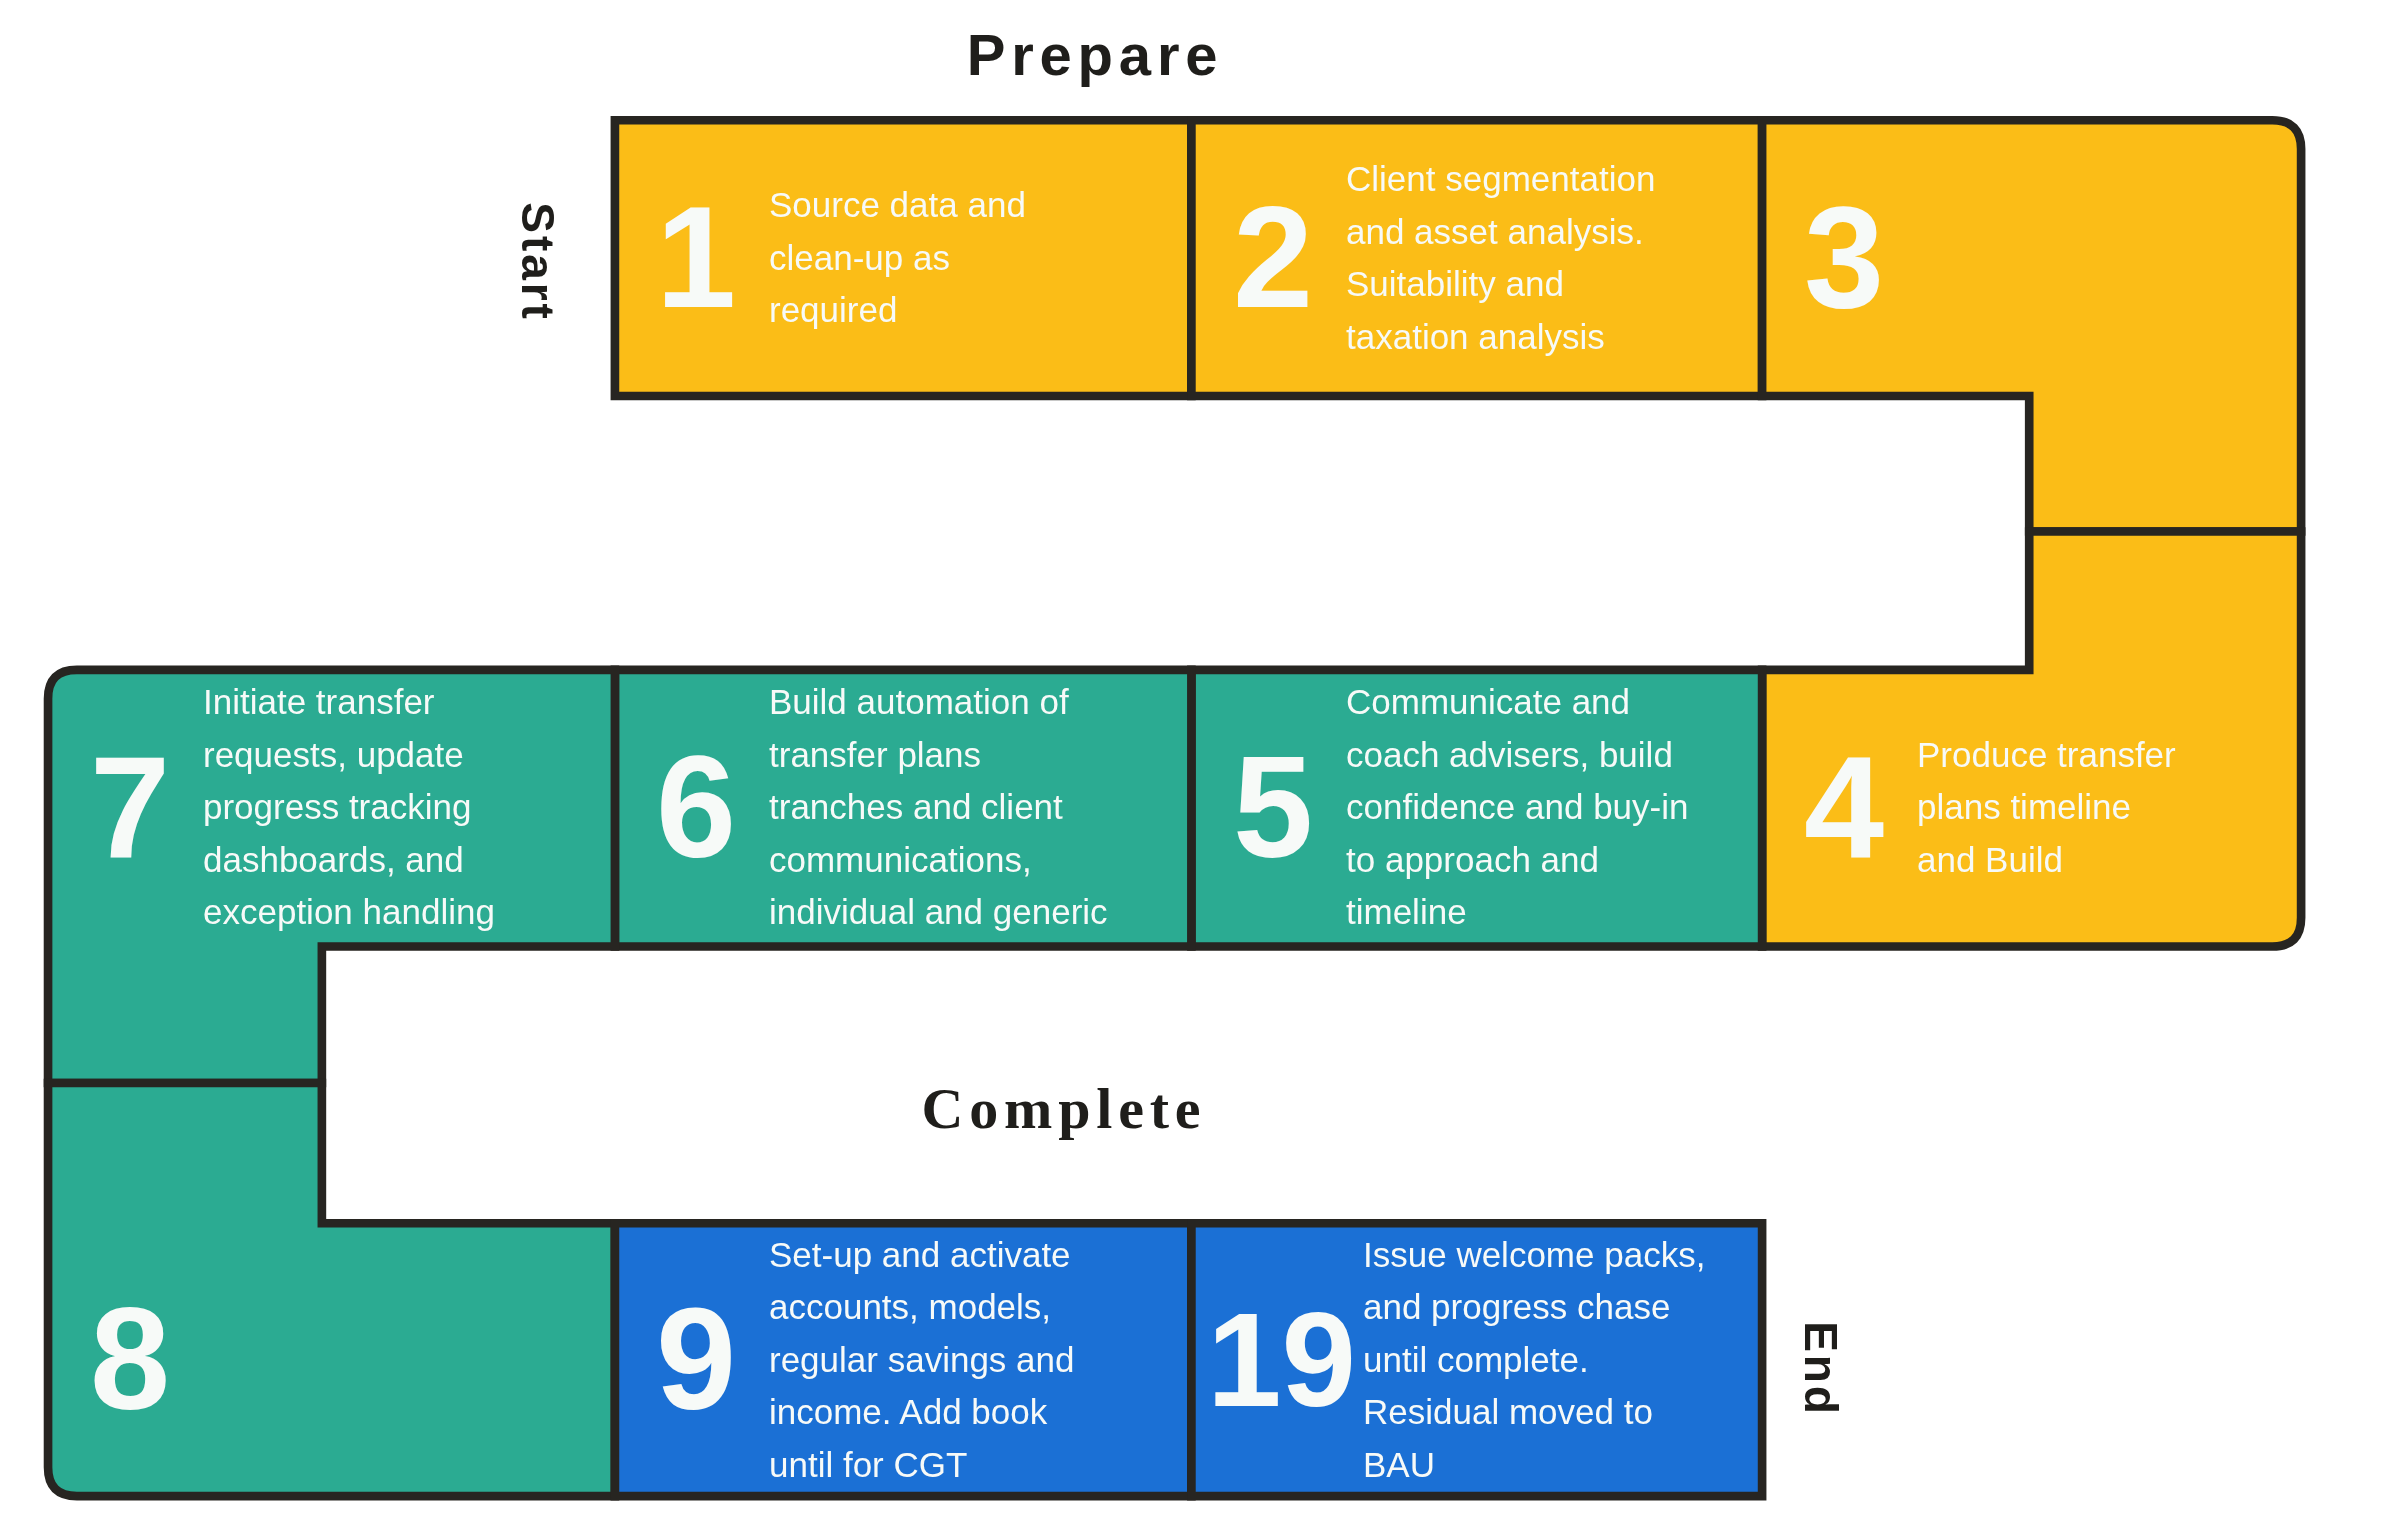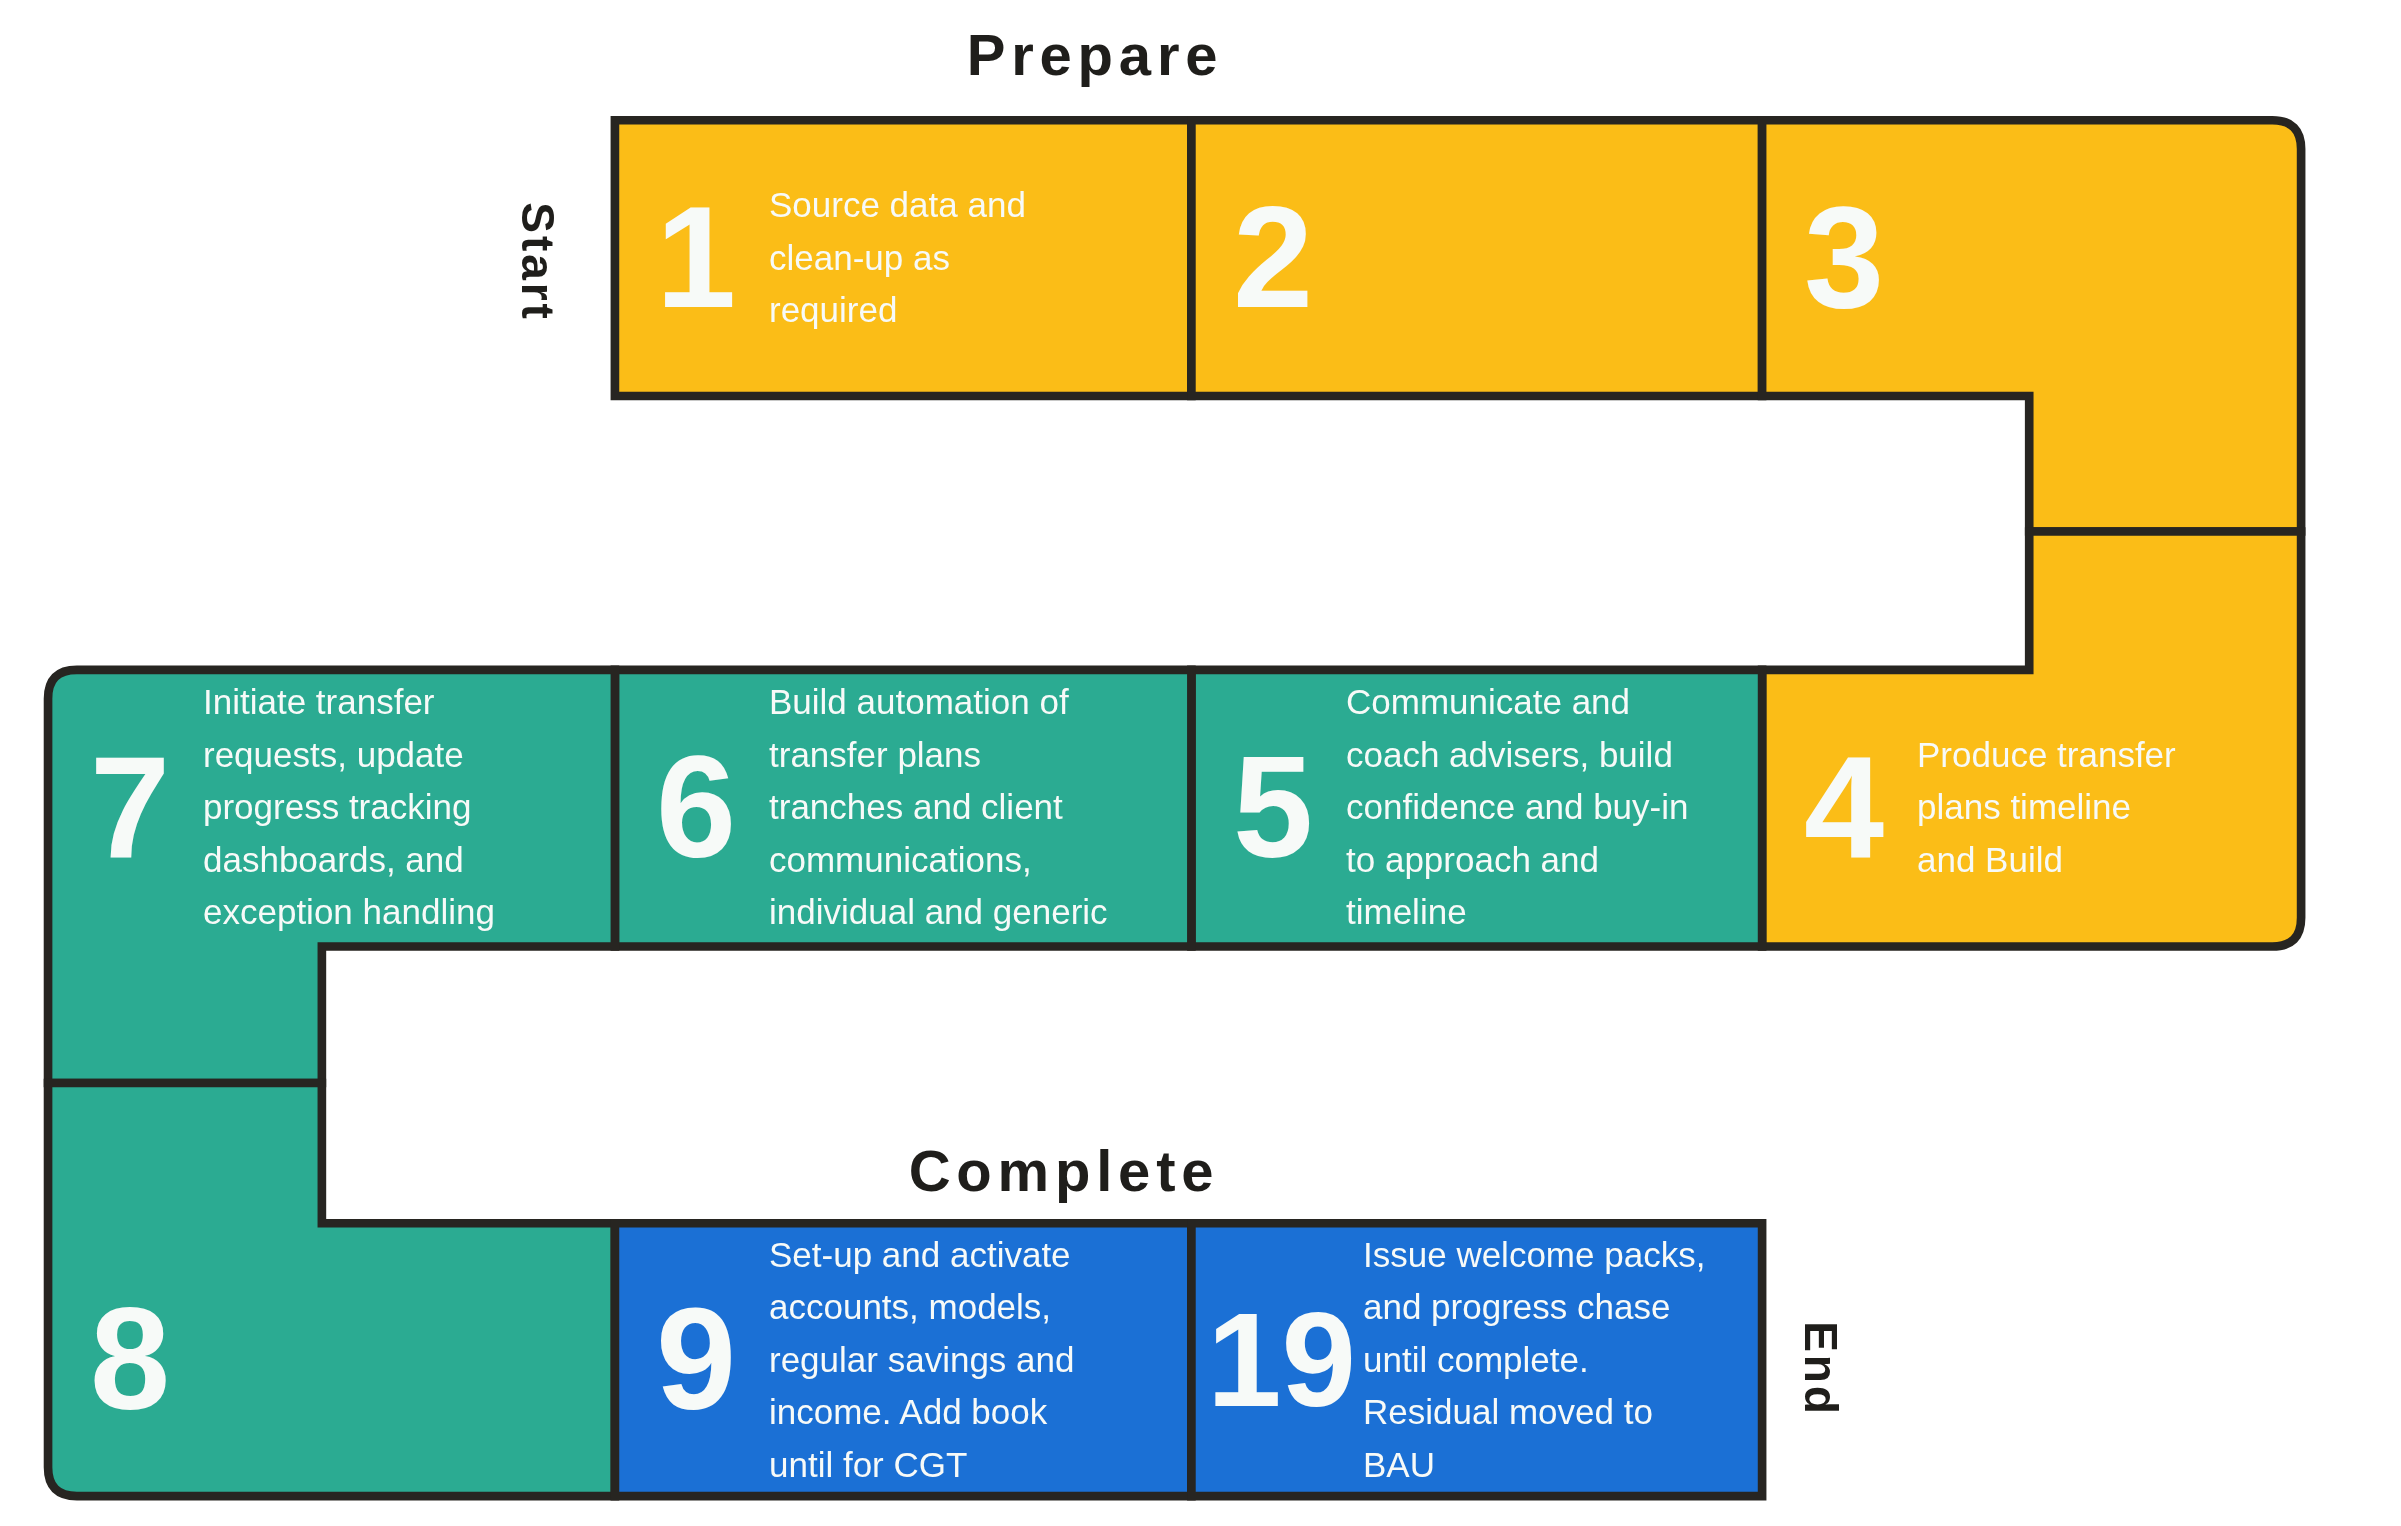--- a/index.html
+++ b/index.html
@@ -62,34 +62,38 @@
     <path d="M1240 697 H1834 V985 H1240 Z" fill="#2BAB92"></path>
     <path d="M640 697 H1240 V985 H640 Z" fill="#2BAB92"></path>
     <path d="M80 697 H640 V985 H335 V1127 H50 V727 Q50 697 80 697 Z" fill="#2BAB92"></path>
     <path d="M50 1127 H335 V1273 H640 V1557 H80 Q50 1557 50 1527 Z" fill="#2BAB92"></path>
 
     <path d="M640 1273 H1240 V1557 H640 Z" fill="#1B70D5"></path>
     <path d="M1240 1273 H1834 V1557 H1240 Z" fill="#1B70D5"></path>
   </svg>
 
   <div class="phase-header" style="left:1095px;top:21px;">Prepare</div>
-  <div class="phase-header" style="left:1064px;top:1137px;">Complete</div>
+  <div class="phase-header" style="left:1064px;top:1075px;font-family:Liberation Serif, serif;">Complete</div>
 
   <div class="flow-label" style="left:538px;top:262px;">Start</div>
   <div class="flow-label" style="left:1821px;top:1369px;">End</div>
 
   <div class="step" style="left:623px;top:129px;width:559px;height:258px;">
     <div class="num">1</div>
     <div class="txt">Source data and
 clean-up as
 required</div>
   </div>
 
   <div class="step" style="left:1200px;top:129px;width:553px;height:258px;">
     <div class="num">2</div>
+    <div class="txt">Client segmentation
+and asset analysis.
+Suitability and
+taxation analysis</div>
   </div>
 
   <div class="step" style="left:1771px;top:129px;width:524px;height:258px;">
     <div class="num">3</div>
   </div>
 
   <div class="step" style="left:1771px;top:678px;width:524px;height:259px;">
     <div class="num">4</div>
     <div class="txt">Produce transfer
 plans timeline

